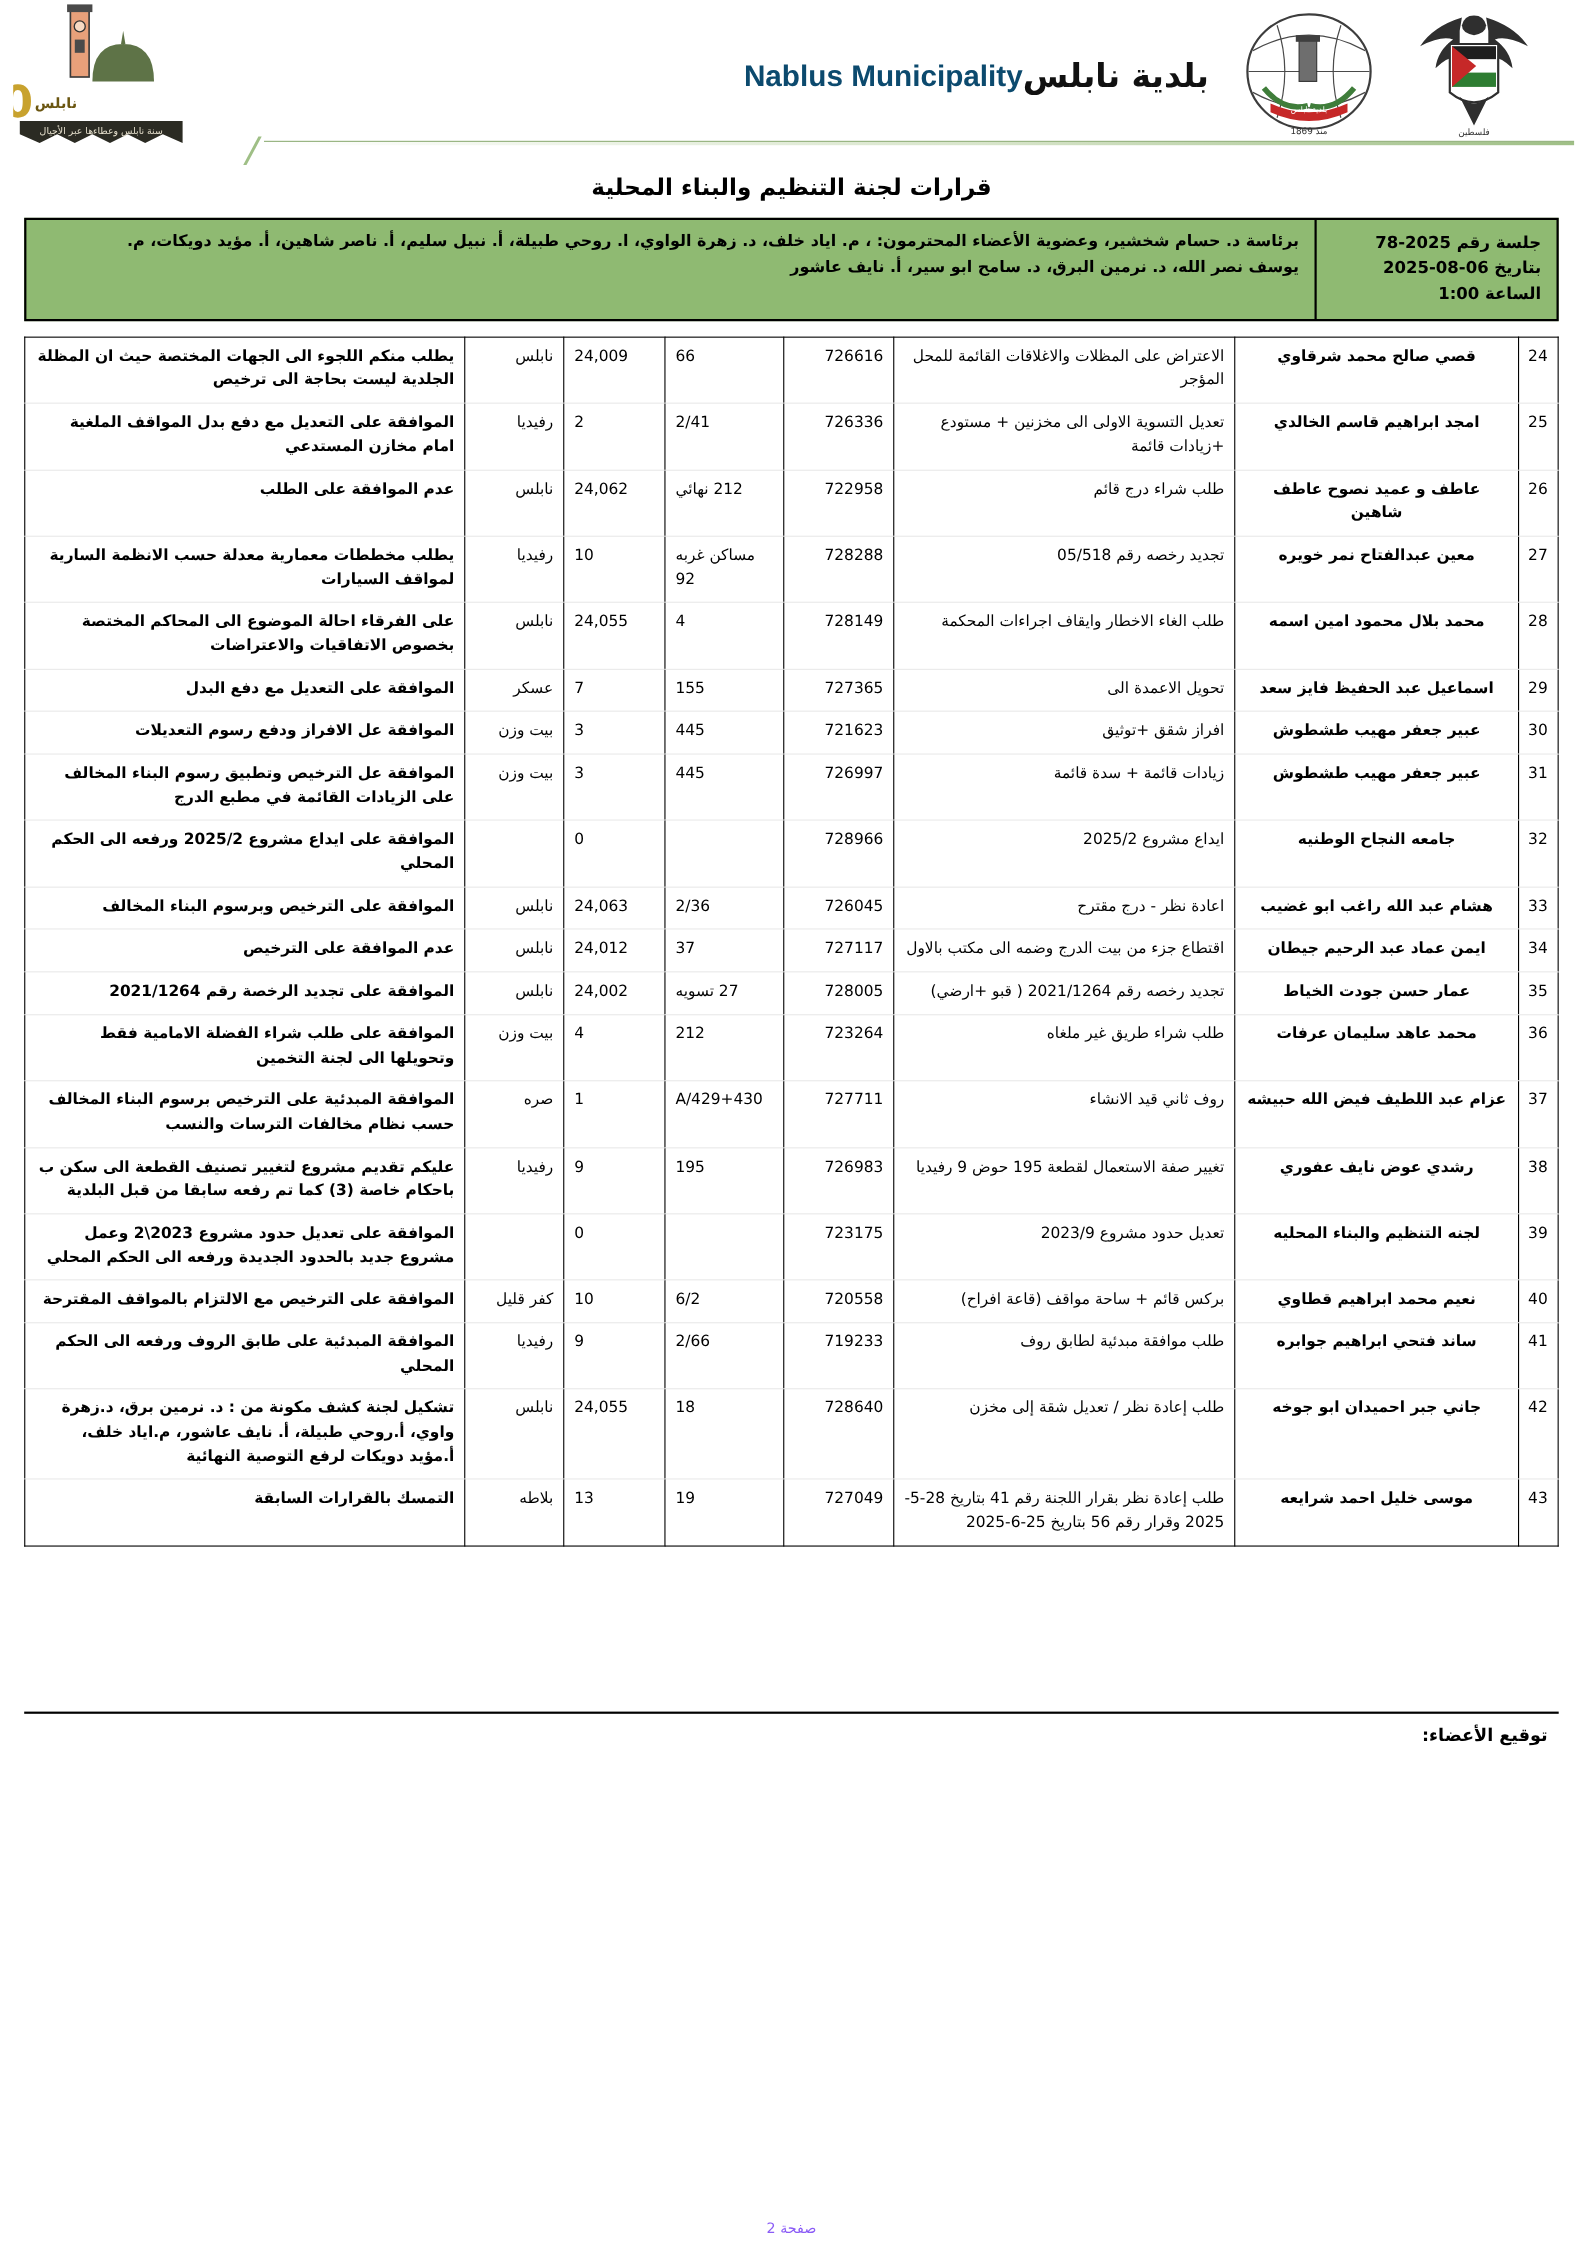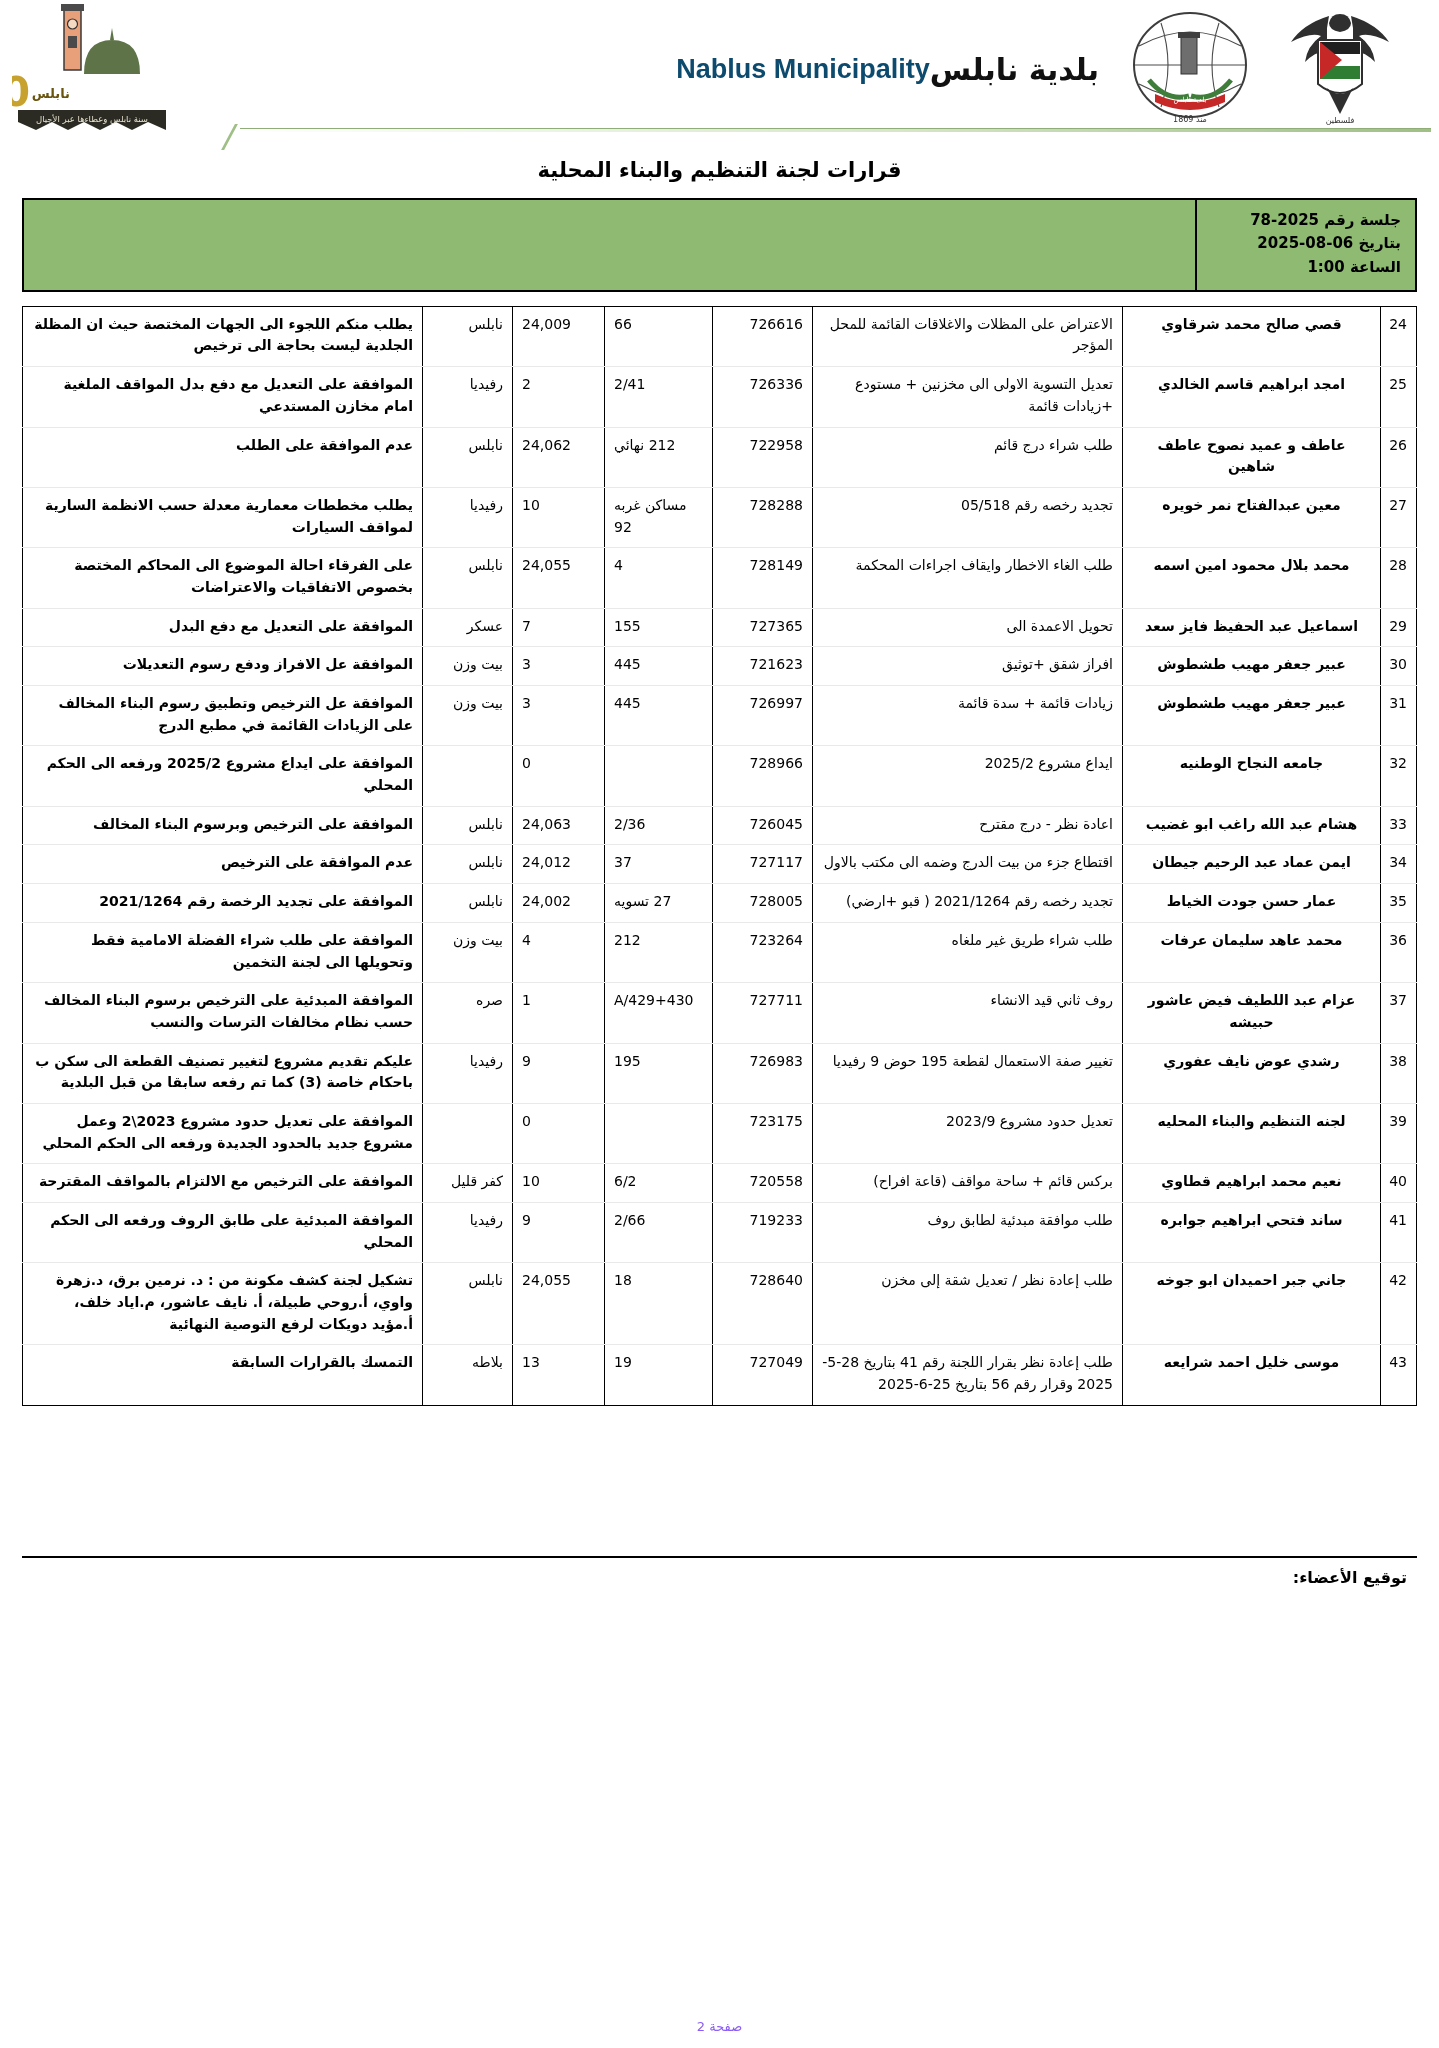--- a/index.html
+++ b/index.html
@@ -261,20 +261,24 @@
 </div>
 
 <div class="doc-title">قرارات لجنة التنظيم والبناء المحلية</div>
 
 <div class="session-bar">
   <div class="session-meta">
     <div>جلسة رقم 2025-78</div>
     <div>بتاريخ 06-08-2025</div>
     <div>الساعة 1:00</div>
   </div>
+  <div class="session-members">
+    <div>برئاسة د. حسام شخشير، وعضوية الأعضاء المحترمون: ، م. اياد خلف، د. زهرة الواوي، ا. روحي طبيلة، أ. نبيل سليم، أ. ناصر شاهين، أ. مؤيد دويكات، م.</div>
+    <div>يوسف نصر الله، د. نرمين البرق، د. سامح ابو سير، أ. نايف عاشور</div>
+  </div>
 </div>
 
 <table class="decision-table">
   <tbody id="rows-body">
       <tr>
         <td class="c-idx">24</td>
         <td class="c-name">قصي صالح محمد شرقاوي</td>
         <td class="c-subject">الاعتراض على المظلات والاغلاقات القائمة للمحل المؤجر</td>
         <td class="c-appno">726616</td>
         <td class="c-plot">66</td>
@@ -397,21 +401,21 @@
         <td class="c-name">محمد عاهد سليمان عرفات</td>
         <td class="c-subject">طلب شراء طريق غير ملغاه</td>
         <td class="c-appno">723264</td>
         <td class="c-plot">212</td>
         <td class="c-basin">4</td>
         <td class="c-area">بيت وزن</td>
         <td class="c-decision">الموافقة على طلب شراء الفضلة الامامية فقط وتحويلها الى لجنة التخمين</td>
       </tr>
       <tr>
         <td class="c-idx">37</td>
-        <td class="c-name">عزام عبد اللطيف فيض عاشور حبيشه</td>
+        <td class="c-name">عزام عبد اللطيف فيض الله حبيشه</td>
         <td class="c-subject">روف ثاني قيد الانشاء</td>
         <td class="c-appno">727711</td>
         <td class="c-plot">A/429+430</td>
         <td class="c-basin">1</td>
         <td class="c-area">صره</td>
         <td class="c-decision">الموافقة المبدئية على الترخيص برسوم البناء المخالف حسب نظام مخالفات الترسات والنسب</td>
       </tr>
       <tr>
         <td class="c-idx">38</td>
         <td class="c-name">رشدي عوض نايف عفوري</td>

